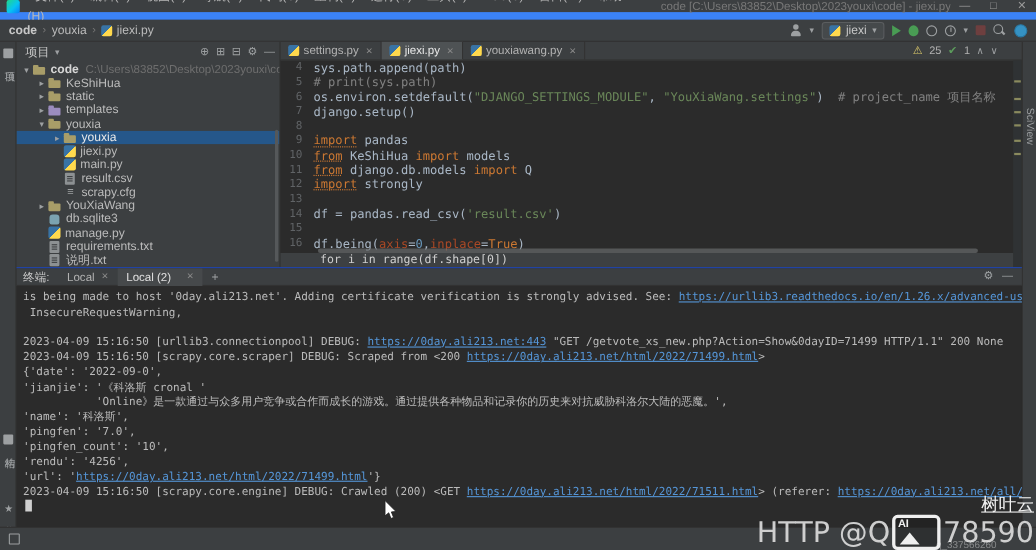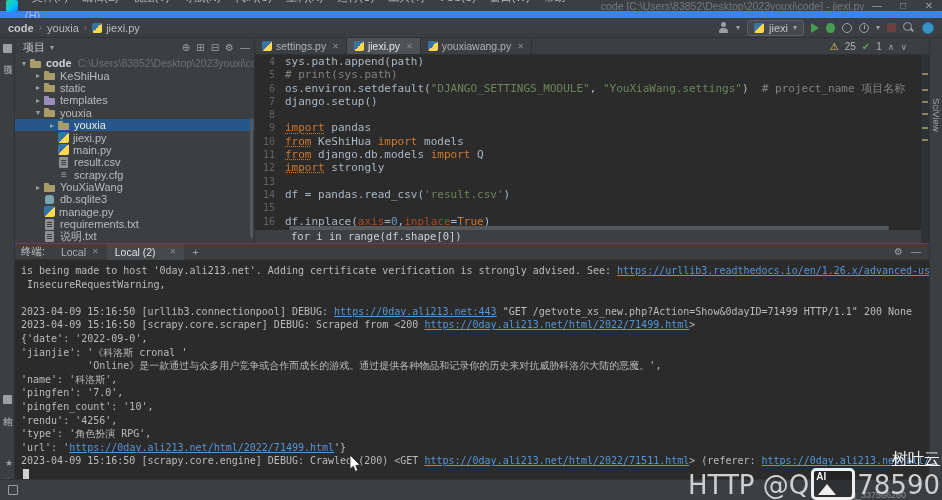--- a/index.html
+++ b/index.html
@@ -324,21 +324,21 @@
         <div class="code-line"><span class="gutter">6</span><span><span class="tok-plain">os.environ.setdefault(</span><span class="tok-string">"DJANGO_SETTINGS_MODULE"</span><span class="tok-plain">, </span><span class="tok-string">"YouXiaWang.settings"</span><span class="tok-plain">)  </span><span class="tok-comment"># project_name 项目名称</span></span></div>
         <div class="code-line"><span class="gutter">7</span><span><span class="tok-plain">django.setup()</span></span></div>
         <div class="code-line"><span class="gutter">8</span><span></span></div>
         <div class="code-line"><span class="gutter">9</span><span><span class="tok-kwu">import</span><span class="tok-plain"> pandas</span></span></div>
         <div class="code-line"><span class="gutter">10</span><span><span class="tok-kwu">from</span><span class="tok-plain"> KeShiHua </span><span class="tok-kw">import</span><span class="tok-plain"> models</span></span></div>
         <div class="code-line"><span class="gutter">11</span><span><span class="tok-kwu">from</span><span class="tok-plain"> django.db.models </span><span class="tok-kw">import</span><span class="tok-plain"> Q</span></span></div>
         <div class="code-line"><span class="gutter">12</span><span><span class="tok-kwu">import</span><span class="tok-plain"> strongly</span></span></div>
         <div class="code-line"><span class="gutter">13</span><span></span></div>
         <div class="code-line"><span class="gutter">14</span><span><span class="tok-plain">df = pandas.read_csv(</span><span class="tok-string">'result.csv'</span><span class="tok-plain">)</span></span></div>
         <div class="code-line"><span class="gutter">15</span><span></span></div>
-        <div class="code-line"><span class="gutter">16</span><span><span class="tok-plain">df.inplace(</span><span class="tok-param">axis</span><span class="tok-plain">=</span><span class="tok-num">0</span><span class="tok-plain">,</span><span class="tok-param">inplace</span><span class="tok-plain">=</span><span class="tok-kw">True</span><span class="tok-plain">)</span></span></div>
+        <div class="code-line"><span class="gutter">16</span><span><span class="tok-plain">df.being(</span><span class="tok-param">axis</span><span class="tok-plain">=</span><span class="tok-num">0</span><span class="tok-plain">,</span><span class="tok-param">inplace</span><span class="tok-plain">=</span><span class="tok-kw">True</span><span class="tok-plain">)</span></span></div>
       </div>
     <div id="h-scrollbar"></div>
     <div id="hint-line">for i in range(df.shape[0])</div>
     <div id="error-stripe">
       <span class="stripe-mark" style="top:18px;"></span>
       <span class="stripe-mark" style="top:34px;"></span>
       <span class="stripe-mark" style="top:46px;"></span>
       <span class="stripe-mark" style="top:58px;"></span>
       <span class="stripe-mark" style="top:72px;"></span>
       <span class="stripe-mark" style="top:84px;"></span>
@@ -374,21 +374,20 @@
         <div class="con-line">&nbsp;</div>
         <div class="con-line"><span>2023-04-09 15:16:50 [urllib3.connectionpool] DEBUG: </span><span class="con-link">https://0day.ali213.net:443</span><span> "GET /getvote_xs_new.php?Action=Show&amp;0dayID=71499 HTTP/1.1" 200 None</span></div>
         <div class="con-line"><span>2023-04-09 15:16:50 [scrapy.core.scraper] DEBUG: Scraped from &lt;200 </span><span class="con-link">https://0day.ali213.net/html/2022/71499.html</span><span>&gt;</span></div>
         <div class="con-line"><span>{'date': '2022-09-0',</span></div>
         <div class="con-line"><span>'jianjie': '《科洛斯 cronal '</span></div>
         <div class="con-line"><span>           'Online》是一款通过与众多用户竞争或合作而成长的游戏。通过提供各种物品和记录你的历史来对抗威胁科洛尔大陆的恶魔。',</span></div>
         <div class="con-line"><span>'name': '科洛斯',</span></div>
         <div class="con-line"><span>'pingfen': '7.0',</span></div>
         <div class="con-line"><span>'pingfen_count': '10',</span></div>
         <div class="con-line"><span>'rendu': '4256',</span></div>
-        <div class="con-line"><span>'type': '角色扮演 RPG',</span></div>
         <div class="con-line"><span>'url': '</span><span class="con-link">https://0day.ali213.net/html/2022/71499.html</span><span>'}</span></div>
         <div class="con-line"><span>2023-04-09 15:16:50 [scrapy.core.engine] DEBUG: Crawled (200) &lt;GET </span><span class="con-link">https://0day.ali213.net/html/2022/71511.html</span><span>&gt; (referer: </span><span class="con-link">https://0day.ali213.net/all/1-all-0-2022-09-0-0.html</span></div>
         <div class="con-line"><span id="term-cursor"></span></div>
       </div>
   </div>
 
   <div id="statusbar">
     <span id="sb-corner"></span>
     <span id="sb-items" style="display:flex;margin-top:45px;">
         <span class="sb-item">

